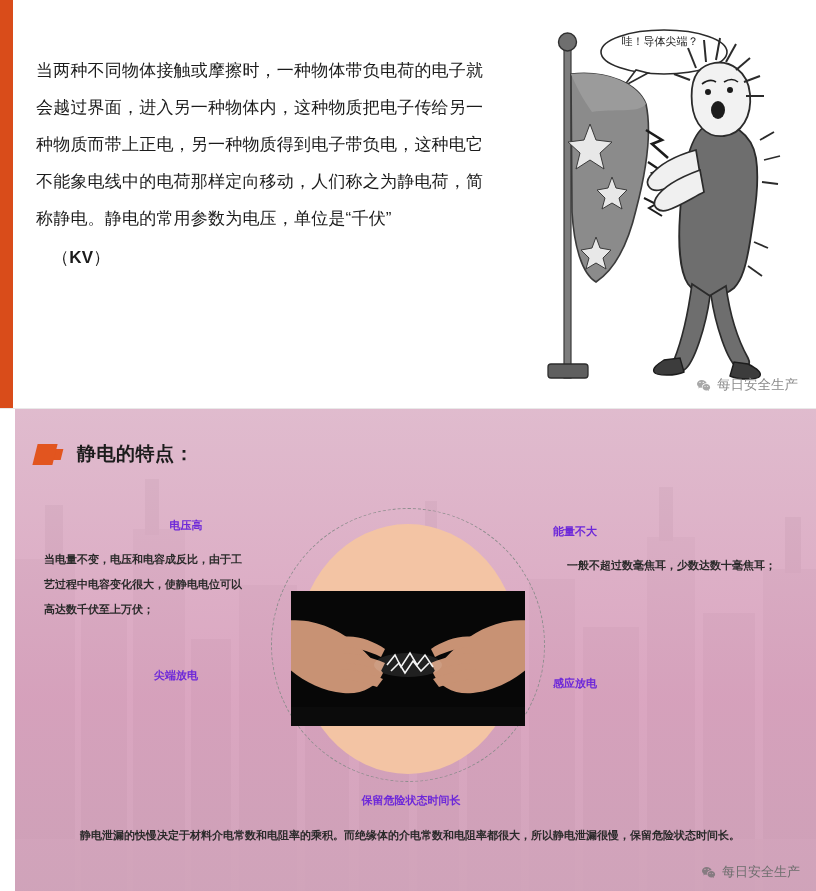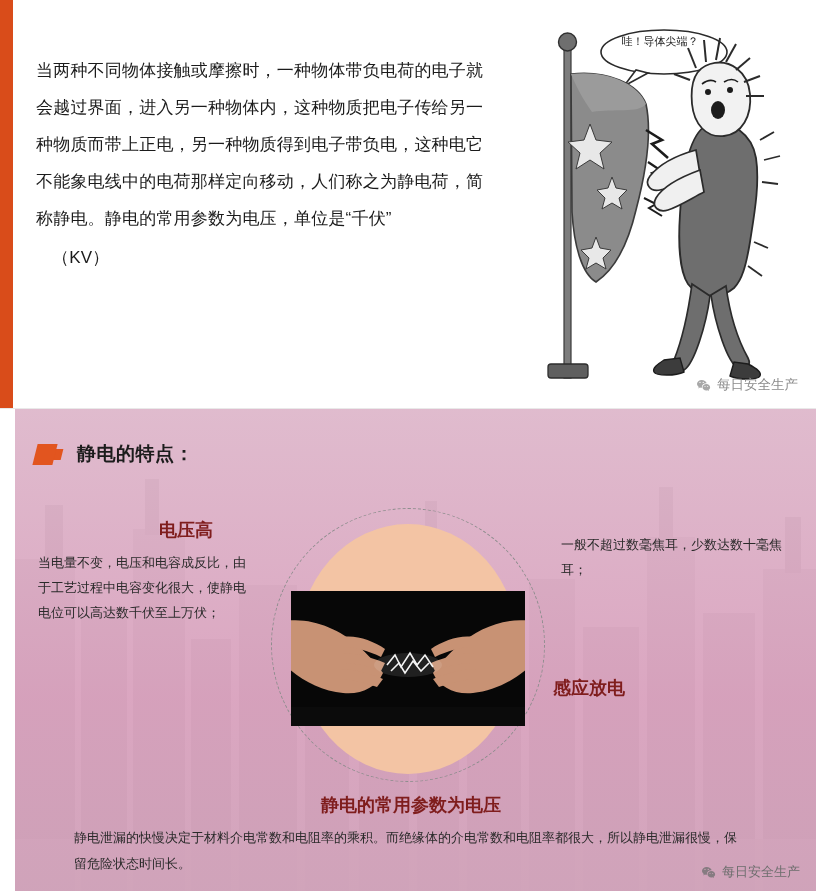--- a/index.html
+++ b/index.html
@@ -47,21 +47,21 @@
   }
   .top-text p {
     margin: 0;
   }
   .kv-line {
     display: block;
     margin-top: 2px;
     padding-left: 16px;
   }
   .kv-bold {
-    font-weight: normal;
+    font-weight: bold;
     text-align: right;
   }
 
   
   .cartoon {
     position: absolute;
     right: 10px;
     top: 12px;
     width: 310px;
     height: 385px;
@@ -154,30 +154,31 @@
     height: 135px;
     background: #050505;
     overflow: hidden;
   }
 
   .feat {
     position: absolute;
     color: #1f1f1f;
   }
   .feat-title {
-    font-size: 18px;
+    font-size: 11px;
     font-weight: bold;
-    color: #7f1d1d;
+    color: #6d28d9;
     margin: 0 0 3px 0;
   }
   .feat-body {
-    font-size: 13px;
+    font-size: 11px;
     line-height: 25px;
-    margin: 8px;
+    margin: 14px;
     color: #2a2a2a;
+    font-weight: bold;
   }
 
   .feat-voltage { left: 30px; top: 518px; width: 232px; }
   .feat-voltage .feat-title { text-align: center; padding-left: 80px; }
 
   .feat-tip { left: 30px; top: 668px; width: 232px; }
   .feat-tip .feat-title { text-align: center; padding-left: 60px; }
 
   .feat-energy { left: 553px; top: 524px; width: 245px; }
   .feat-induce { left: 553px; top: 676px; width: 245px; }
@@ -354,32 +355,34 @@
       <rect x="0" y="116" width="234" height="19" fill="#0b0b0b"></rect>
     </svg>
   </div>
 
   <div class="feat feat-voltage">
     <p class="feat-title">电压高</p>
     <p class="feat-body">当电量不变，电压和电容成反比，由于工艺过程中电容变化很大，使静电电位可以高达数千伏至上万伏；</p>
   </div>
 
   <div class="feat feat-tip">
+    <p class="feat-title">尖端放电</p>
   </div>
 
   <div class="feat feat-energy">
+    <p class="feat-title">能量不大</p>
     <p class="feat-body">一般不超过数毫焦耳，少数达数十毫焦耳；</p>
   </div>
 
   <div class="feat feat-induce">
     <p class="feat-title">感应放电</p>
   </div>
 
   <div class="feat feat-insulator">
-    <p class="feat-title">静电的常用参数为电压</p>
+    <p class="feat-title">保留危险状态时间长</p>
     <p class="feat-body">静电泄漏的快慢决定于材料介电常数和电阻率的乘积。而绝缘体的介电常数和电阻率都很大，所以静电泄漏很慢，保留危险状态时间长。</p>
   </div>
 
   <div class="wm-bottom">
     <svg class="wm-logo" viewBox="0 0 24 24">
       <path fill="#6e6e6e" d="M9 3C4.9 3 1.6 5.8 1.6 9.3c0 2 1.1 3.7 2.8 4.9L3.6 16.6l2.7-1.4c.8.2 1.7.4 2.7.4h.6c-.1-.4-.2-.9-.2-1.3 0-3.3 3.2-6 7.1-6h.6C16.4 5.3 13 3 9 3zm-2.6 3a1 1 0 110 2 1 1 0 010-2zm5.2 0a1 1 0 110 2 1 1 0 010-2z"></path>
       <path fill="#6e6e6e" d="M16.5 9.6c-3.4 0-6.1 2.3-6.1 5.1s2.7 5.1 6.1 5.1c.8 0 1.5-.1 2.2-.3l2.2 1.2-.6-2c1.4-.9 2.3-2.3 2.3-4 0-2.8-2.7-5.1-6.1-5.1zm-2.1 3.1a.85.85 0 110 1.7.85.85 0 010-1.7zm4.3 0a.85.85 0 110 1.7.85.85 0 010-1.7z"></path>
     </svg>
     <span>每日安全生产</span>
   </div>

